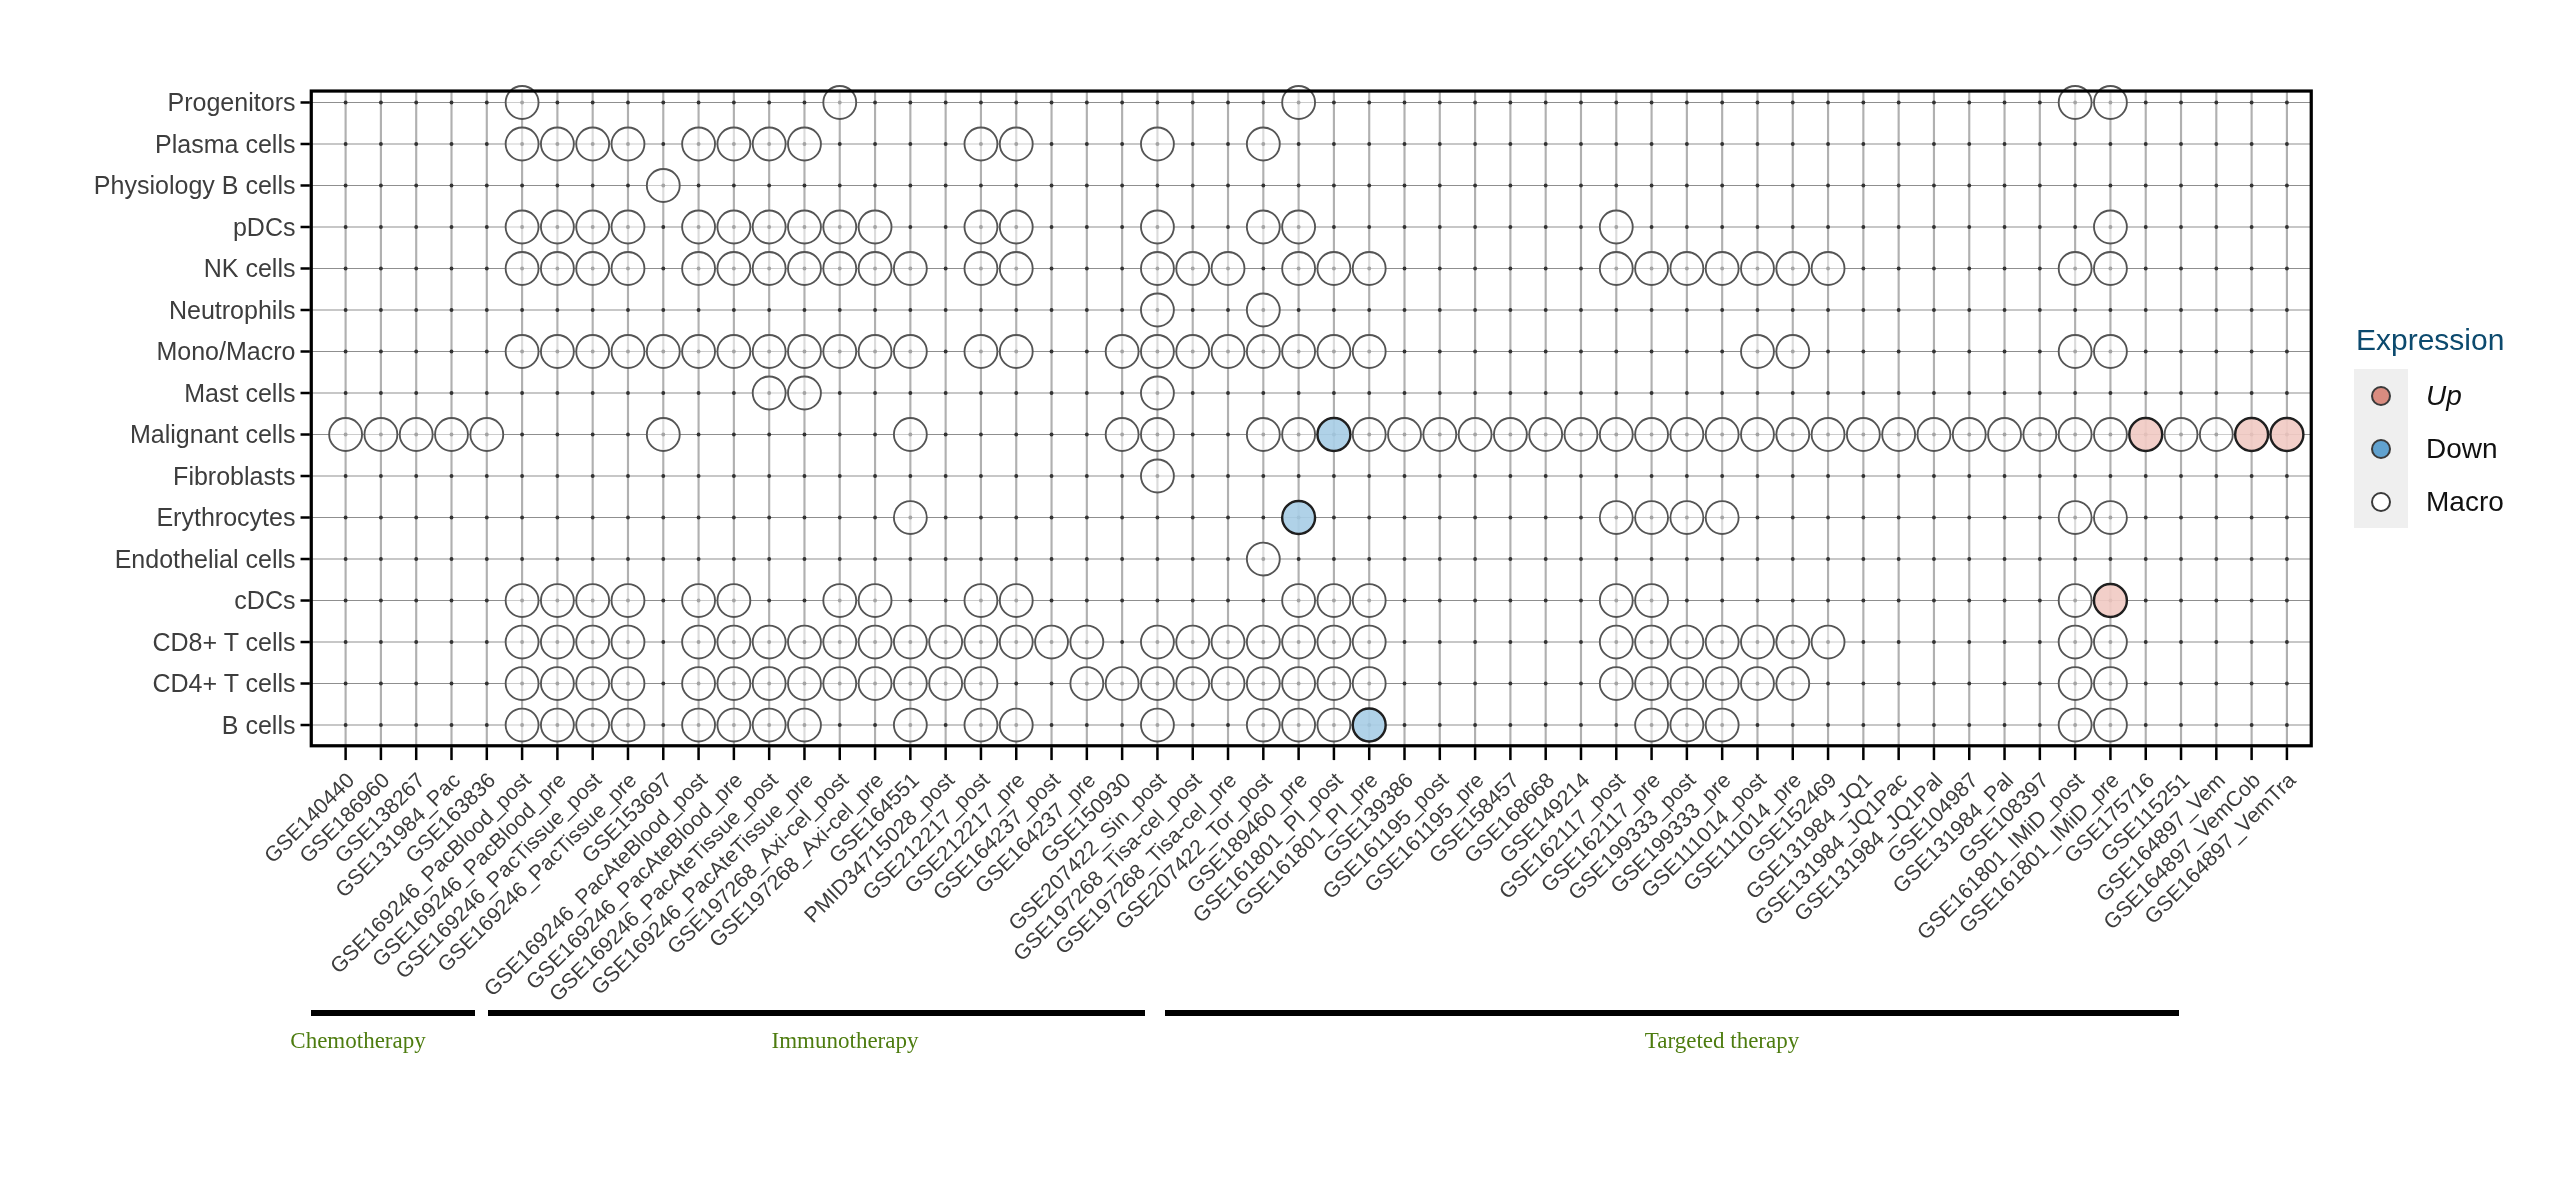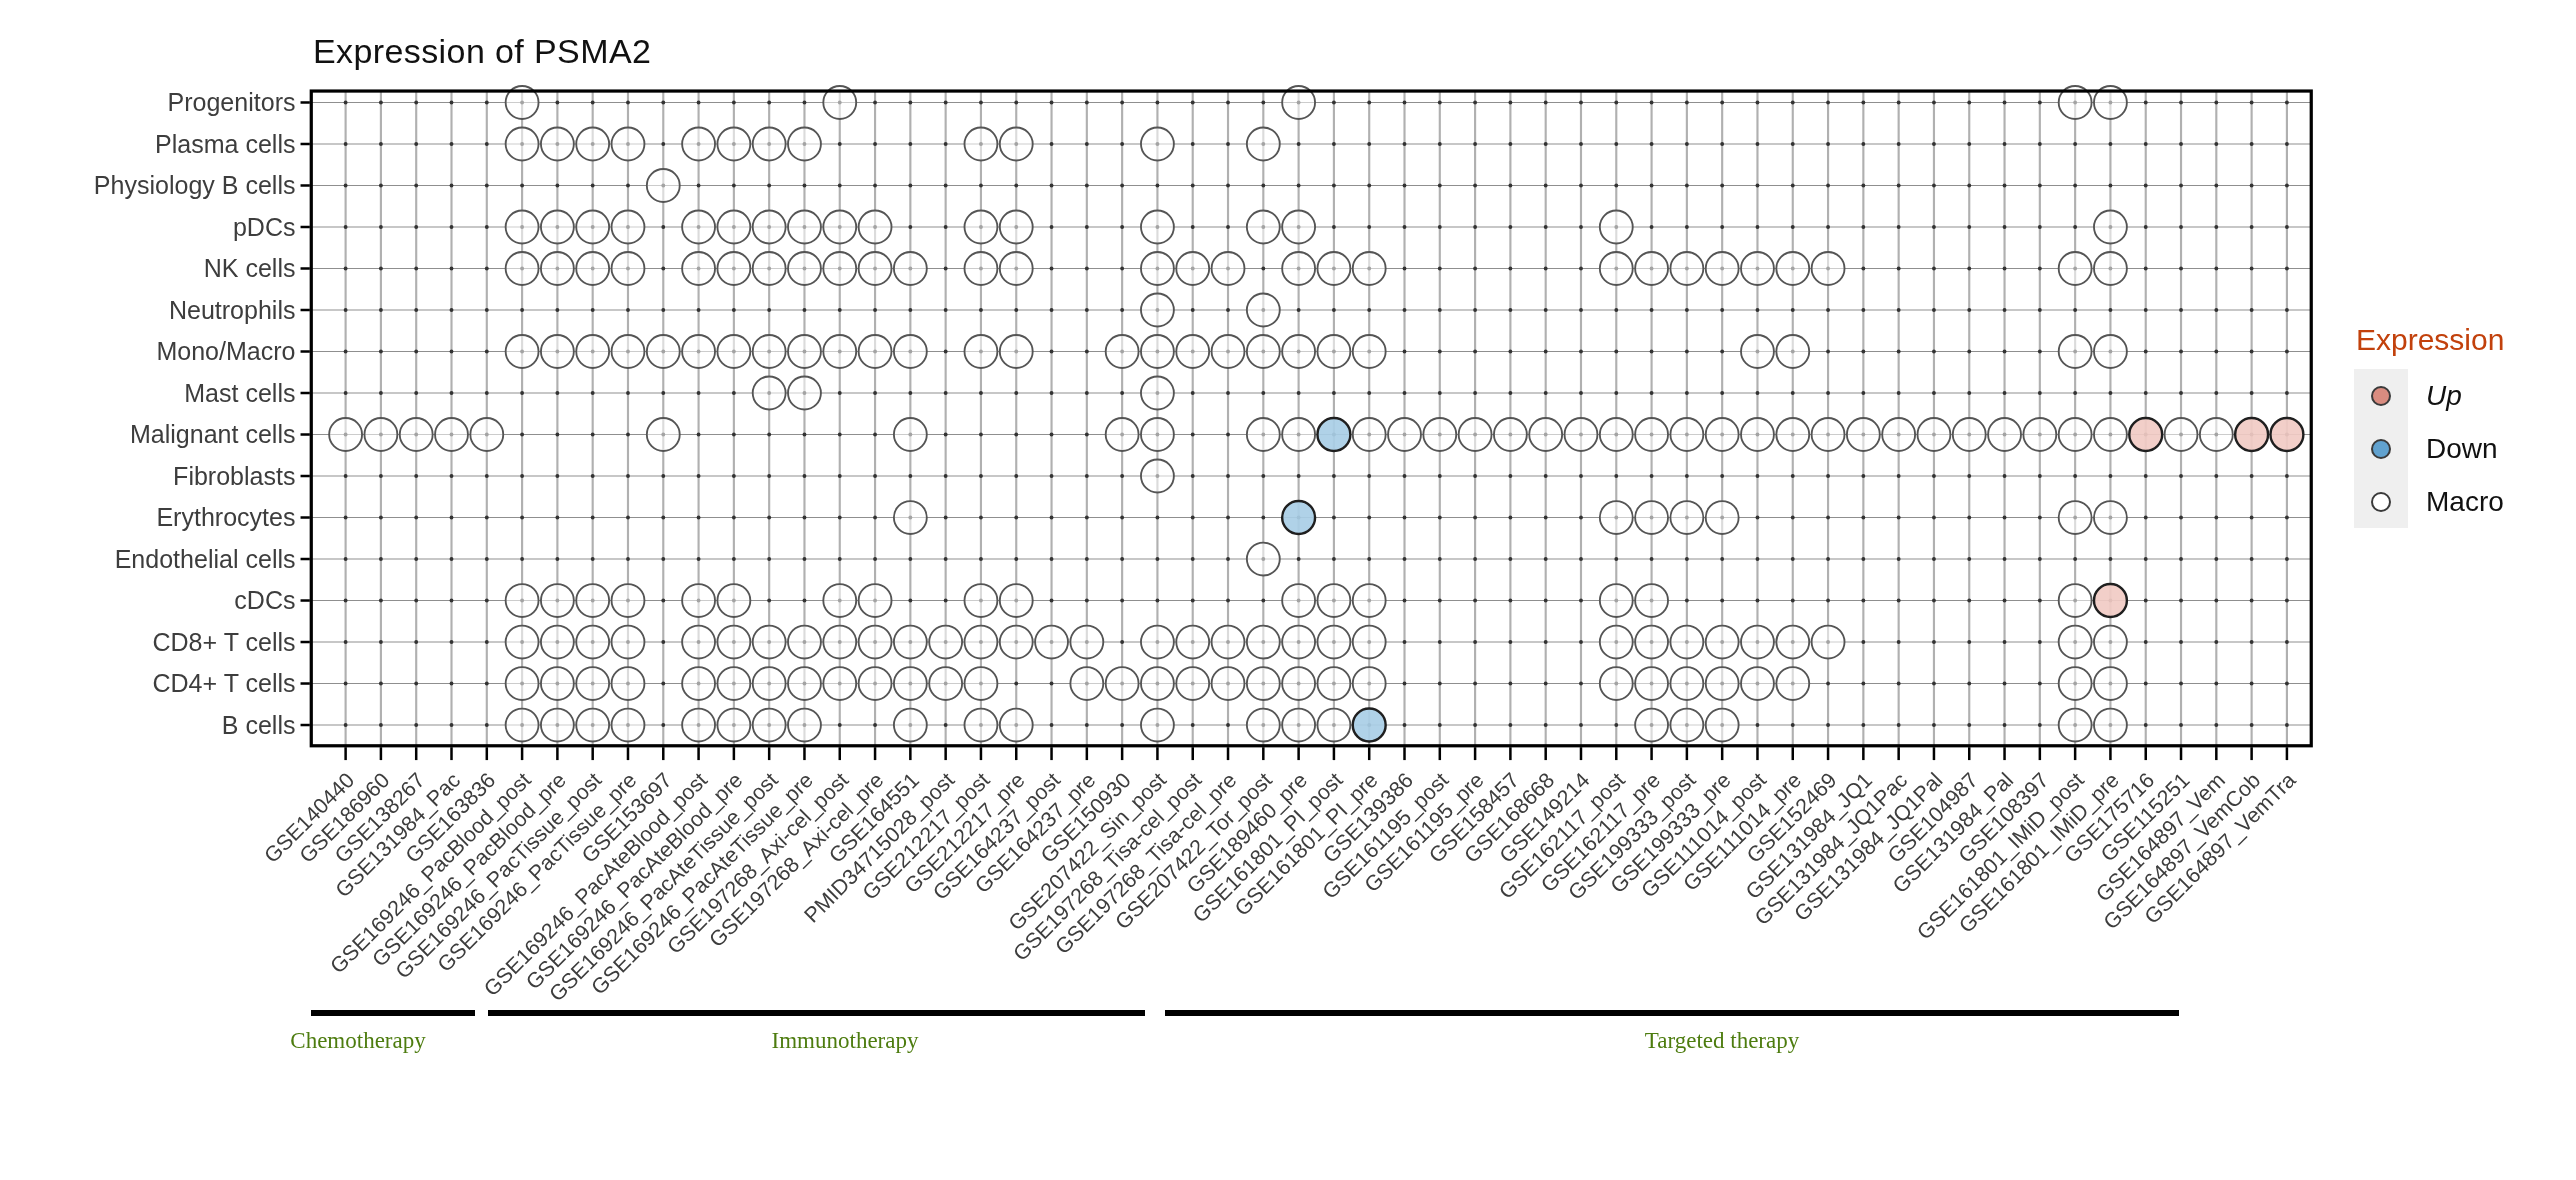--- a/index.html
+++ b/index.html
@@ -1,20 +1,20 @@
 <!DOCTYPE html>
 <html style="font-size:11.4px"><head>
 <meta charset="utf-8">
 <style>
   html,body{margin:0;padding:0;background:#ffffff;}
   #canvas{position:relative;width:2576px;height:1181px;background:#ffffff;overflow:hidden;
           font-family:"Liberation Sans",sans-serif;}
   #plot-svg{position:absolute;left:0;top:0;}
   #page-title{position:absolute;left:313px;top:31.5px;font-size:34px;color:#111;letter-spacing:0.4px;}
-  .legend-title{position:absolute;left:2356px;top:323px;font-size:30px;color:#c2410c;text-align:center;}
+  .legend-title{position:absolute;left:2356px;top:323px;font-size:30px;color:#0c4a6e;text-align:center;}
   .legend-key{position:absolute;left:2354px;width:54px;height:53px;background:#efefef;}
   .legend-dot{position:absolute;left:50%;top:50%;transform:translate(-50%,-50%);
               width:20px;height:20px;border-radius:50%;border:2.1px solid #3a3a3a;box-sizing:border-box;}
   .legend-label{position:absolute;left:2426px;font-size:28px;color:#111;line-height:53px;height:53px;}
   .grp-line{position:absolute;top:1010px;height:6.4px;background:#000;}
   .grp-label{position:absolute;top:1028px;transform:translateX(-50%);
              font-family:"Liberation Serif",serif;font-size:23px;color:#4d7c0f;white-space:nowrap;}
 </style>
 </head>
 <body>
@@ -1372,21 +1372,20 @@
       <text x="413" y="619" text-anchor="end" fill="#3d3d3d" font-size="35" font-family="&quot;Liberation Sans&quot;,sans-serif">Malignant cells</text>
       <text x="413" y="677" text-anchor="end" fill="#3d3d3d" font-size="35" font-family="&quot;Liberation Sans&quot;,sans-serif">Fibroblasts</text>
       <text x="413" y="735" text-anchor="end" fill="#3d3d3d" font-size="35" font-family="&quot;Liberation Sans&quot;,sans-serif">Erythrocytes</text>
       <text x="413" y="793" text-anchor="end" fill="#3d3d3d" font-size="35" font-family="&quot;Liberation Sans&quot;,sans-serif">Endothelial cells</text>
       <text x="413" y="851" text-anchor="end" fill="#3d3d3d" font-size="35" font-family="&quot;Liberation Sans&quot;,sans-serif">cDCs</text>
       <text x="413" y="909" text-anchor="end" fill="#3d3d3d" font-size="35" font-family="&quot;Liberation Sans&quot;,sans-serif">CD8+ T cells</text>
       <text x="413" y="967" text-anchor="end" fill="#3d3d3d" font-size="35" font-family="&quot;Liberation Sans&quot;,sans-serif">CD4+ T cells</text>
       <text x="413" y="1025" text-anchor="end" fill="#3d3d3d" font-size="35" font-family="&quot;Liberation Sans&quot;,sans-serif">B cells</text>
     </svg>
 
-  <div id="page-title">Expression of PSMA2</div>
 
   <div class="legend-title">Expression</div>
 
   <div class="legend-key" style="top:369px;">
     <span class="legend-dot" id="dot-up" style="background: rgb(217, 140, 128);"></span>
   </div>
   <div class="legend-key" style="top:422px;">
     <span class="legend-dot" id="dot-down" style="background: rgb(97, 162, 207);"></span>
   </div>
   <div class="legend-key" style="top:475px;">

